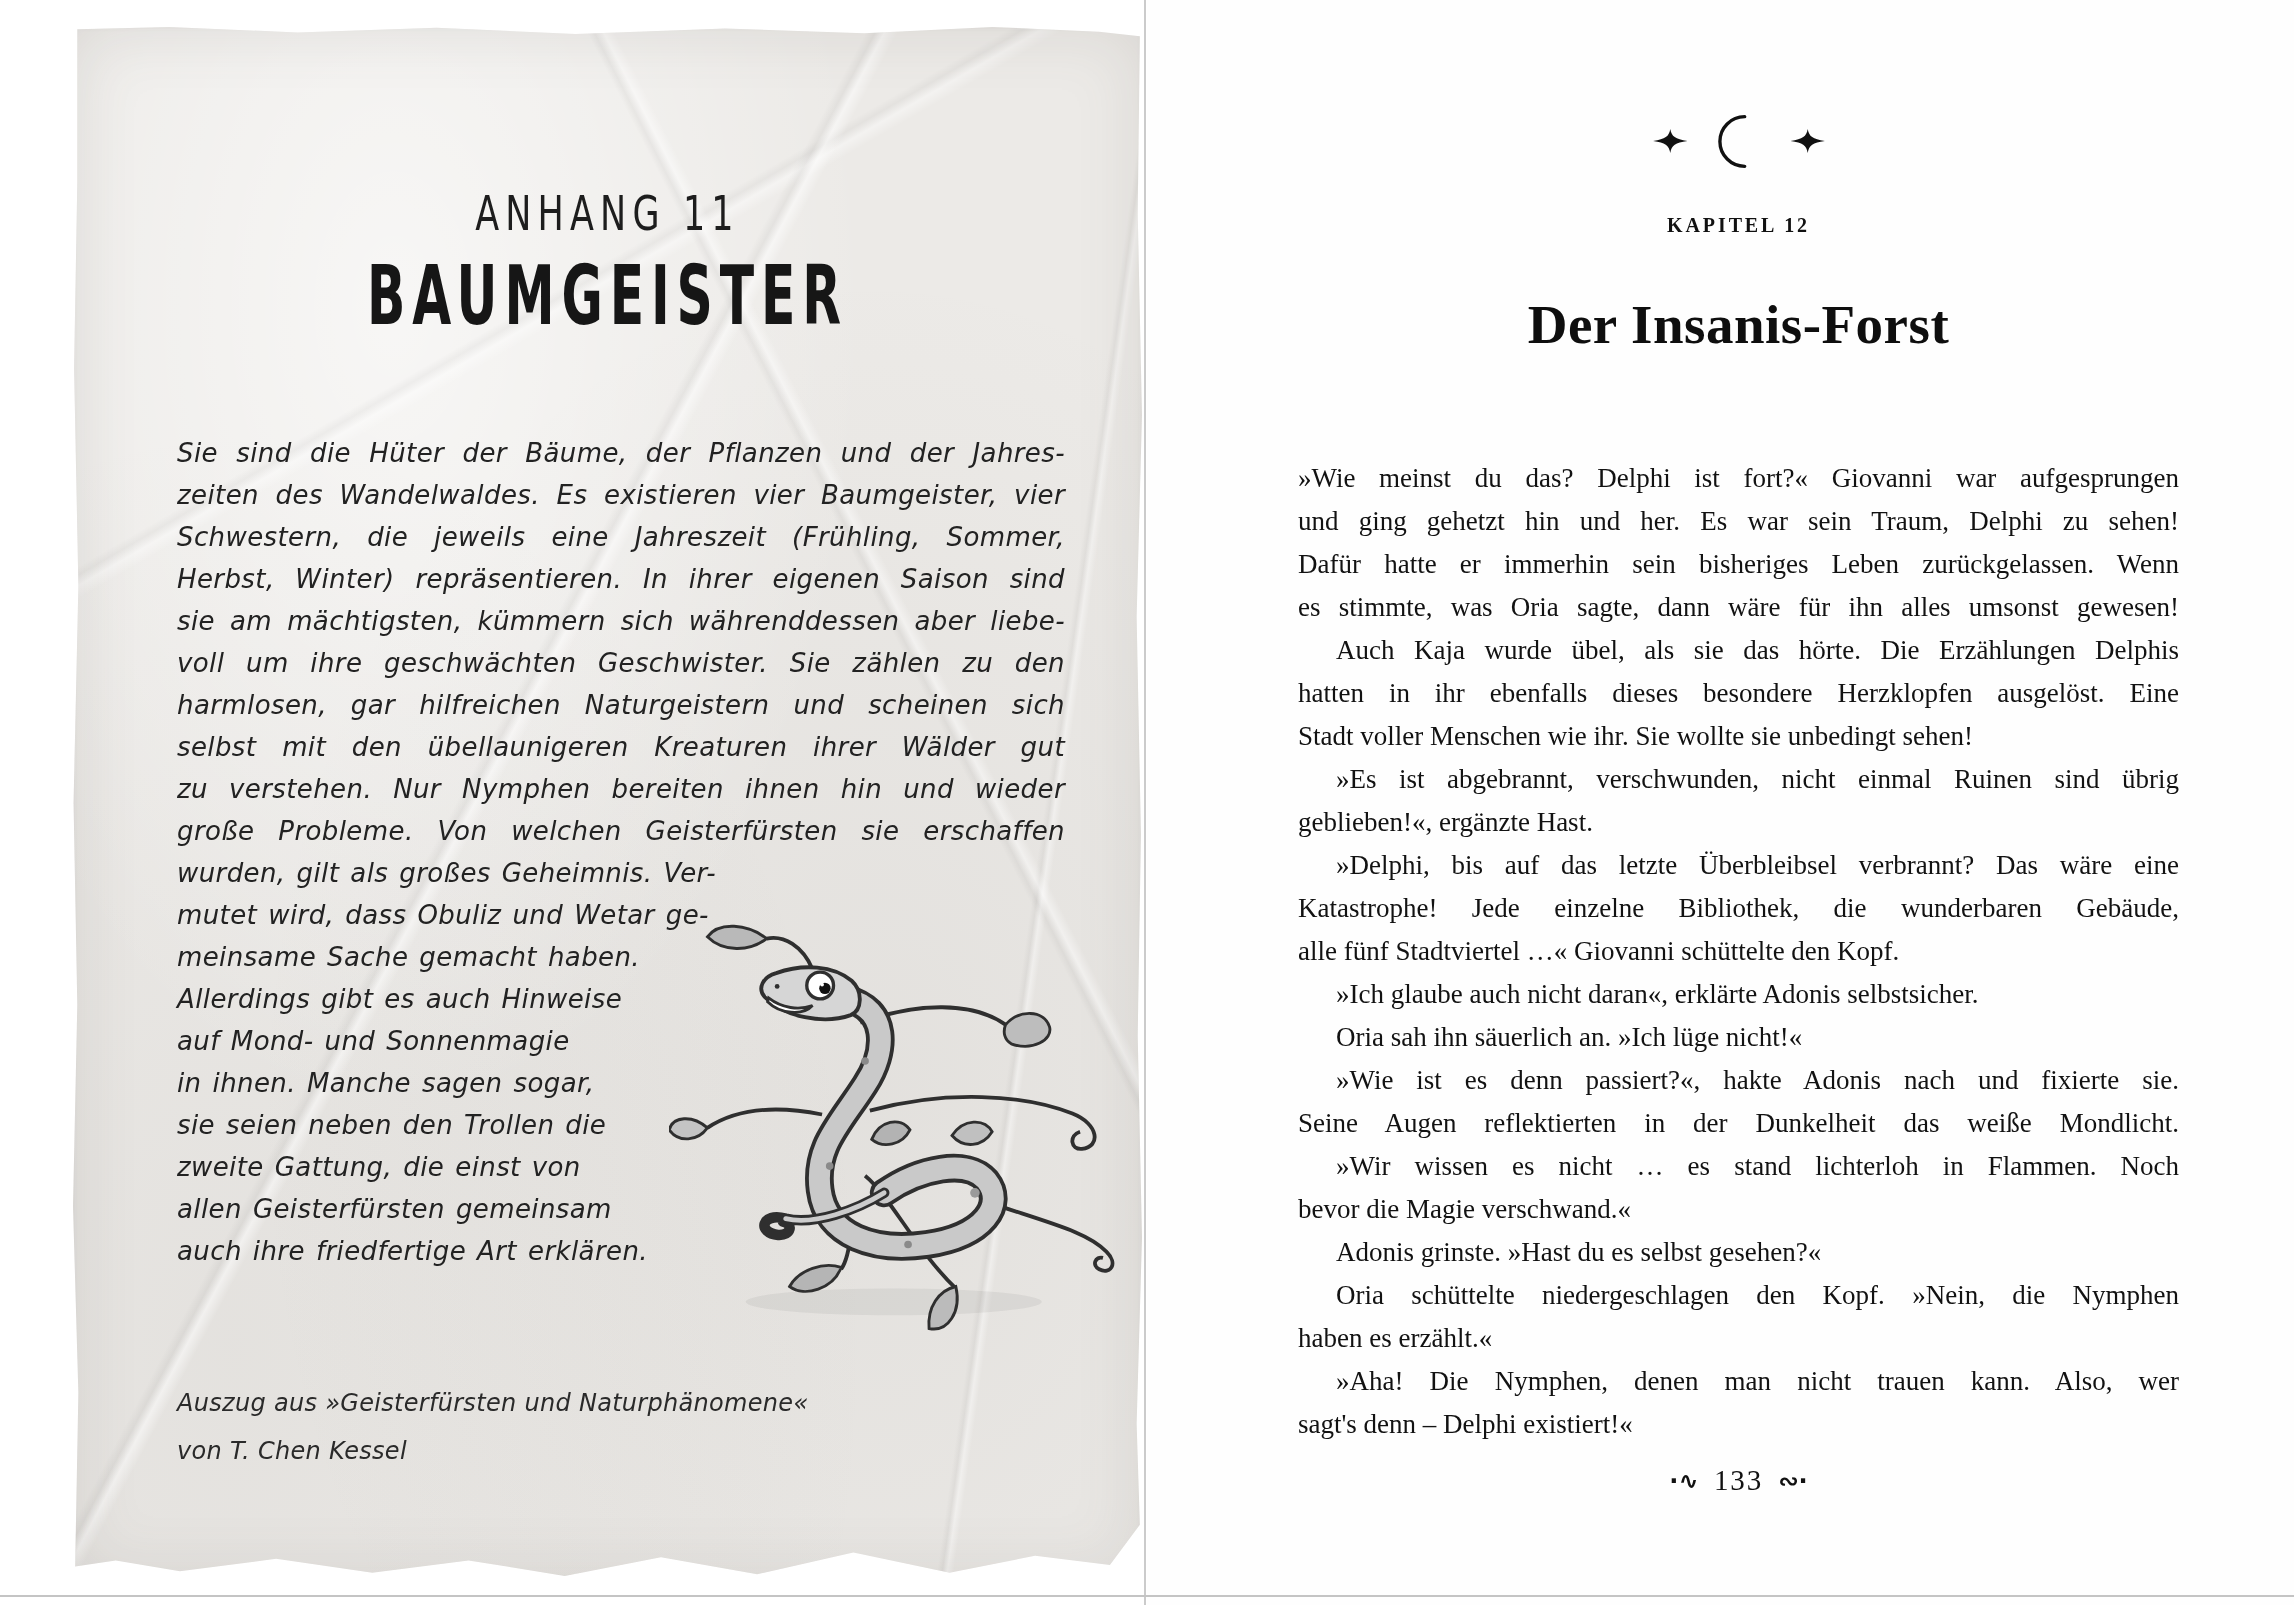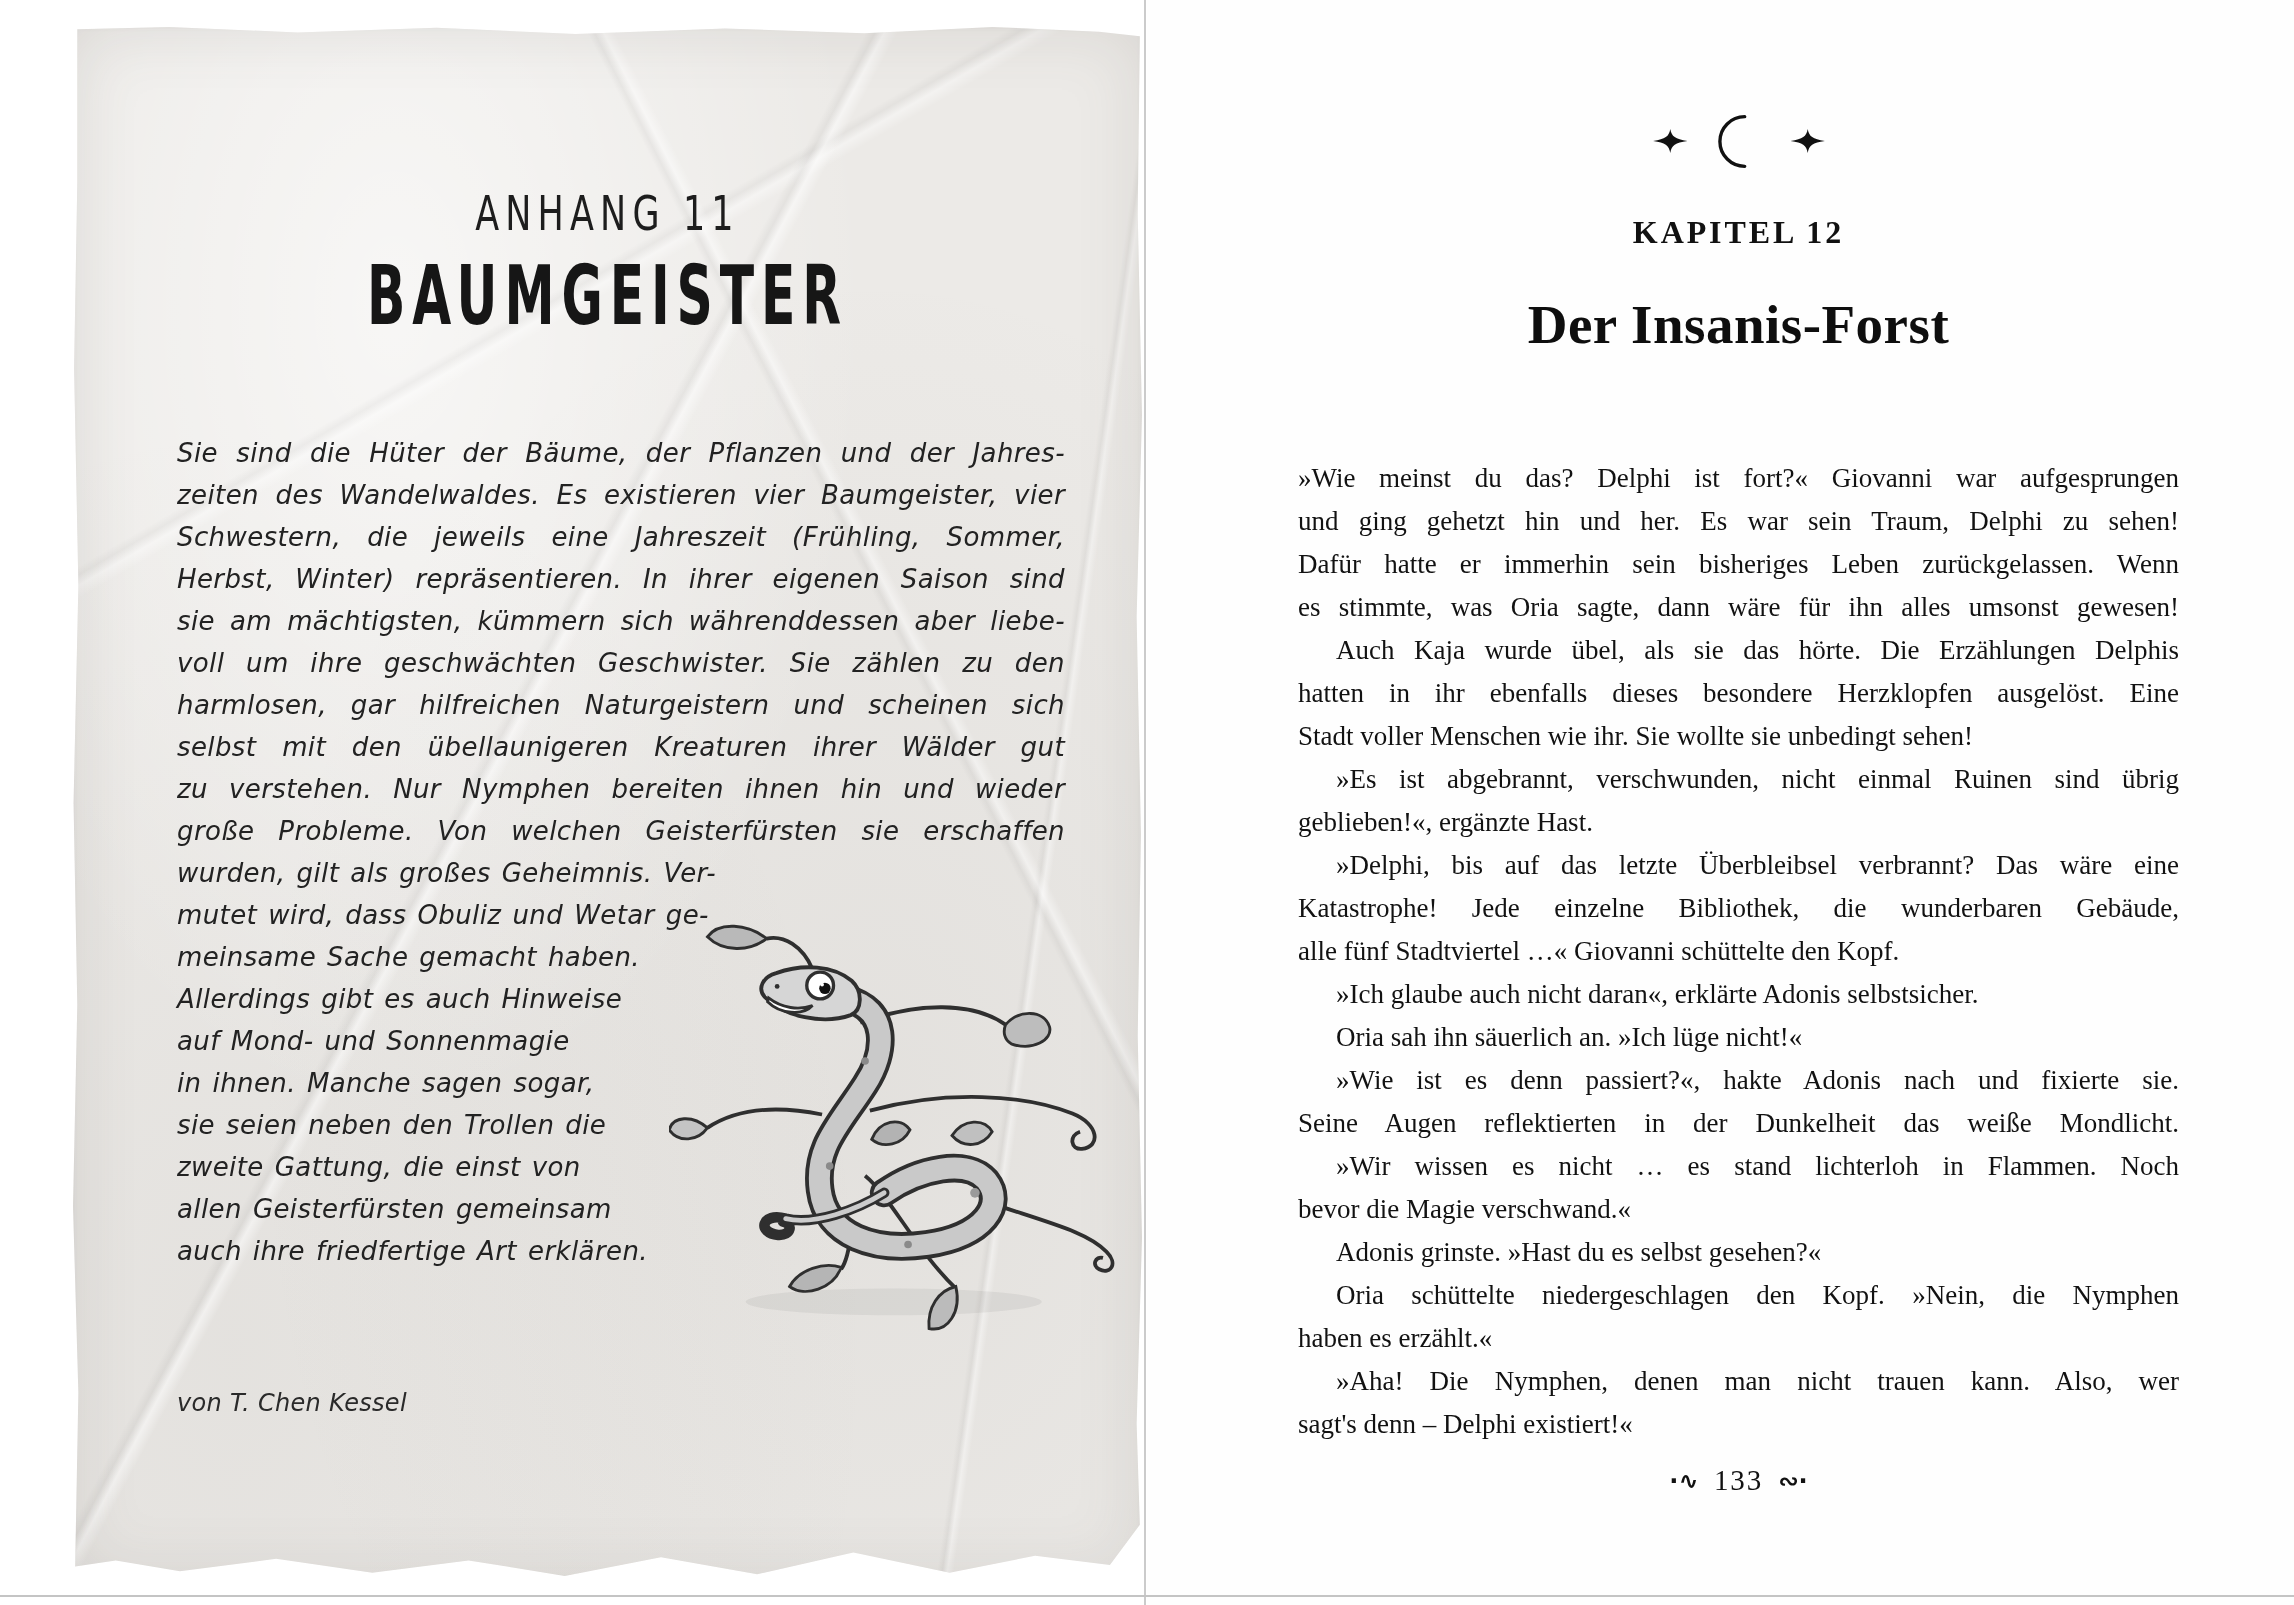--- a/index.html
+++ b/index.html
@@ -37,21 +37,21 @@
   .justify{text-align:justify;text-align-last:justify;}
   .attribution{position:absolute;left:104px;top:1352px;width:822px;}
   .aline{height:48px;line-height:48px;font-family:"DejaVu Sans", sans-serif;font-style:italic;
          font-size:24px;letter-spacing:0.3px;color:#2a2a2a;}
   .illustration{position:absolute;left:596px;top:862px;width:459px;height:451px;}
 
   
   .page-right{position:absolute;left:1147px;top:0;width:1147px;height:1606px;background:#fefefe;}
   .rp-col{position:absolute;left:151px;width:881px;text-align:center;}
   .ornament{top:107px;}
-  .kap{top:214px;font-weight:700;font-size:32px;letter-spacing:2.9px;color:#111;}
+  .kap{top:214px;font-weight:700;font-size:20px;letter-spacing:2.9px;color:#111;}
   .rp-title{top:273px;font-weight:700;font-size:55px;letter-spacing:0.5px;color:#0e0e0e;margin-top:20px;}
   .body{position:absolute;left:151px;top:425px;width:881px;text-align:left;margin-top:32px;}
   .bline{height:43px;line-height:43px;font-size:27px;color:#121212;}
   .indent{text-indent:38px;}
   .pagenum-row{position:absolute;left:151px;top:1464px;width:881px;display:flex;
                align-items:center;justify-content:center;gap:15.3px;}
   .pnum{font-size:29px;letter-spacing:1.9px;color:#111;}
   .orn{font-family:"DejaVu Sans", sans-serif;font-size:24px;font-weight:700;color:#111;}
 
   
@@ -124,20 +124,21 @@
           <path d="M 190,132 C 162,142 120,134 100,113 C 92,104 98,92 112,88 C 140,78 172,80 191,96 C 203,107 202,127 190,132 Z" fill="#d6d6d6" stroke="#2f2f2f" stroke-width="4"></path>
           <path d="M 104,114 C 118,125 136,127 150,122 C 140,133 116,131 103,118 Z" fill="#ffffff" stroke="#2f2f2f" stroke-width="3"></path>
           <circle cx="158" cy="101" r="14" fill="#ffffff" stroke="#2f2f2f" stroke-width="3.5"></circle>
           <circle cx="163" cy="104" r="6" fill="#111111"></circle>
           <circle cx="160" cy="100" r="2" fill="#ffffff"></circle>
           <circle cx="113" cy="102" r="2.5" fill="#2f2f2f"></circle>
         </svg>
       </div>
 
       <div class="attribution">
+          <div class="aline">Auszug aus »Geisterfürsten und Naturphänomene«</div>
           <div class="aline">von T. Chen Kessel</div>
         </div>
 
     </div>
   </div>
 
   <div class="page-right">
 
     <div class="rp-col ornament">
       <svg width="210" height="69" viewBox="0 0 220 72" xmlns="http://www.w3.org/2000/svg">

